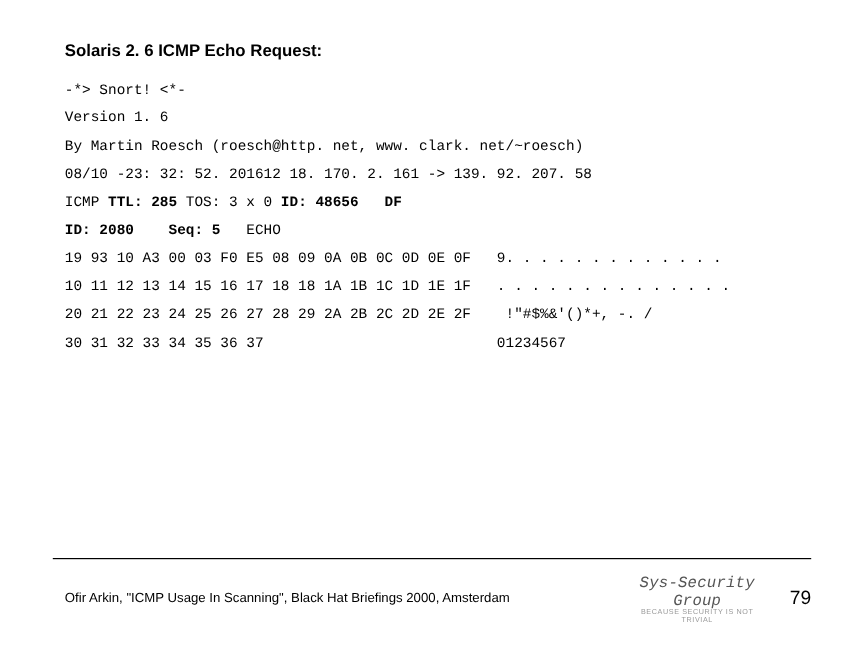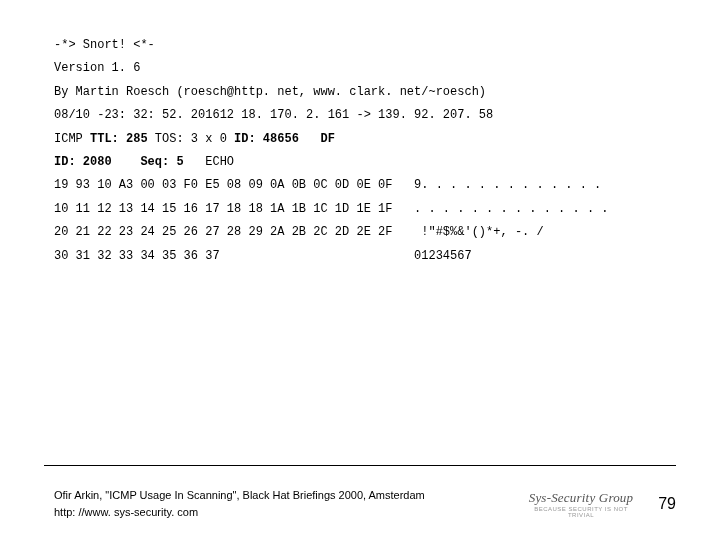--- a/index.html
+++ b/index.html
@@ -60,21 +60,21 @@
     line-height: 1.5;
   }
   .footer .logo {
     width: 110px;
     text-align: center;
     font-size: 9px;
     color: #777;
     margin: 0 10px;
   }
   .footer .logo .brand {
-    font-family: Liberation Serif, serif;
+    font-family: Liberation Mono, monospace;
     font-style: italic;
     font-size: 13px;
     color: #555;
     letter-spacing: 0.2px;
   }
   .footer .logo .tag {
     font-size: 6px;
     letter-spacing: 0.5px;
     color: #999;
   }
@@ -82,38 +82,38 @@
     width: 30px;
     text-align: right;
     font-size: 16px;
   }
 </style>
 </head>
 <body>
 
 <div class="slide">
 
+  <div class="subhead">Solaris 2. 6 ICMP Echo Request:</div>
 
   <div class="mono"><span>-*&gt; Snort! &lt;*-</span>
 <span>Version 1. 6</span>
 <span>By Martin Roesch (roesch@http. net, www. clark. net/~roesch)</span>
 <span>08/10 -23: 32: 52. 201612 18. 170. 2. 161 -&gt; 139. 92. 207. 58</span>
 <span><span>ICMP </span><span class="b">TTL: 285</span><span> TOS: 3 x 0 </span><span class="b">ID: 48656</span><span>   </span><span class="b">DF</span></span>
 <span><span class="b">ID: 2080</span><span>    </span><span class="b">Seq: 5</span><span>   ECHO</span></span>
 <span>19 93 10 A3 00 03 F0 E5 08 09 0A 0B 0C 0D 0E 0F   9. . . . . . . . . . . . .</span>
 <span>10 11 12 13 14 15 16 17 18 18 1A 1B 1C 1D 1E 1F   . . . . . . . . . . . . . .</span>
 <span>20 21 22 23 24 25 26 27 28 29 2A 2B 2C 2D 2E 2F    !"#$%&amp;'()*+, -. /</span>
 <span>30 31 32 33 34 35 36 37                           01234567</span></div>
 </div>
 
 <hr class="sep">
 
 <div class="footer">
   <div class="refs">
     <div>Ofir Arkin, "ICMP Usage In Scanning", Black Hat Briefings 2000, Amsterdam</div>
-    <div>http: //www. sys-security. com</div>
   </div>
   <div class="logo">
     <div class="brand">Sys-Security Group</div>
     <div class="tag">BECAUSE SECURITY IS NOT TRIVIAL</div>
   </div>
   <div class="pagenum">79</div>
 </div>
 
 </body></html>

